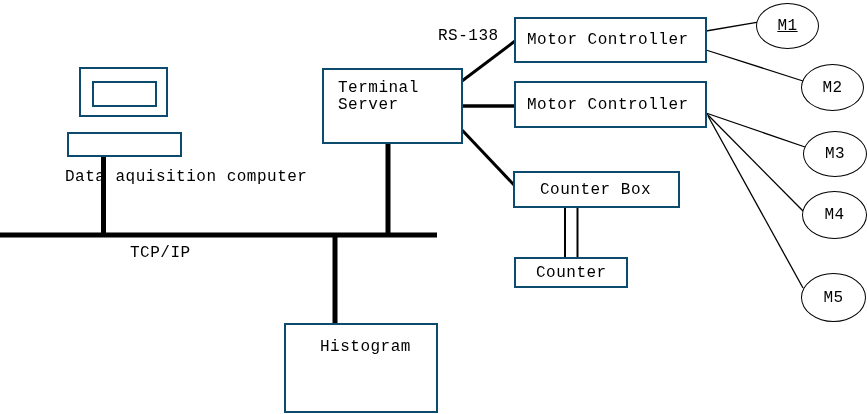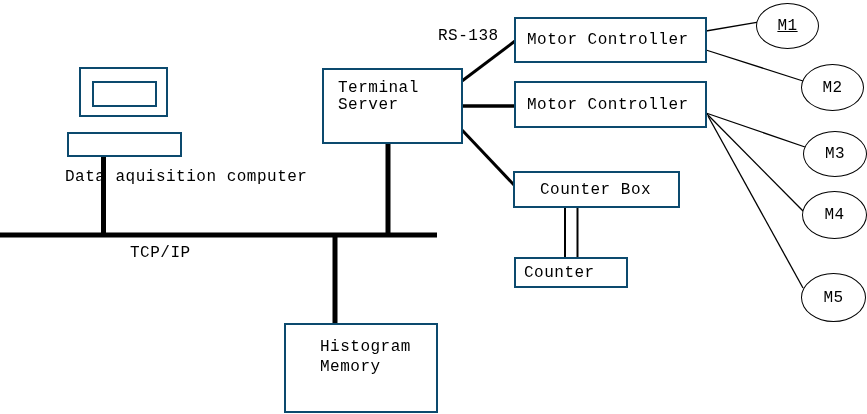--- a/index.html
+++ b/index.html
@@ -24,21 +24,21 @@
   .line2 { display:block; }
   
   #monitor-outer   { left:79px;  top:67px;  width:89px;  height:50px; }
   #monitor-screen  { left:92px;  top:81px;  width:65px;  height:26px; border-width:2px; }
   #keyboard        { left:67px;  top:132px; width:115px; height:25px; }
   #daq-caption     { left:65px;  top:168px; }
   #terminal-server { left:322px; top:68px;  width:141px; height:76px; padding:10px 0 4px 14px; line-height:17px; }
   #mc1             { left:514px; top:17px;  width:193px; height:46px; padding-left:11px; }
   #mc2             { left:514px; top:81px;  width:193px; height:47px; padding-left:11px; }
   #counter-box     { left:513px; top:171px; width:167px; height:37px; padding-left:25px; }
-  #counter         { left:514px; top:257px; width:114px; height:31px; padding-left:8px; }
+  #counter         { left:514px; top:257px; width:114px; height:31px; padding-left:20px; }
   #histogram       { left:284px; top:323px; width:154px; height:90px; padding:12px 0 0 34px; line-height:20px; }
   #rs232-label     { left:438px; top:27px; }
   #tcpip-label     { left:130px; top:244px;text-align:right; }
   #m1 { left:756px; top:3px;   width:63px; height:46px;text-decoration:underline; }
   #m2 { left:801px; top:64px;  width:63px; height:47px; }
   #m3 { left:803px; top:131px; width:64px; height:46px; }
   #m4 { left:802px; top:191px; width:65px; height:48px; }
   #m5 { left:801px; top:273px; width:65px; height:49px; }
 </style>
 </head>
@@ -90,21 +90,20 @@
     <span>Counter Box</span>
   </div>
   <div class="box vcenter" id="counter">
     <span>Counter</span>
   </div>
 
   <div class="lbl" id="tcpip-label">TCP/IP</div>
 
   <div class="box" id="histogram">
     <span class="line2">Histogram</span>
-    <span class="line2">Memory</span>
   </div>
 
   <div class="ellipse" id="m1">
     <span>M1</span>
   </div>
   <div class="ellipse" id="m2">
     <span>M2</span>
   </div>
   <div class="ellipse" id="m3">
     <span>M3</span>

